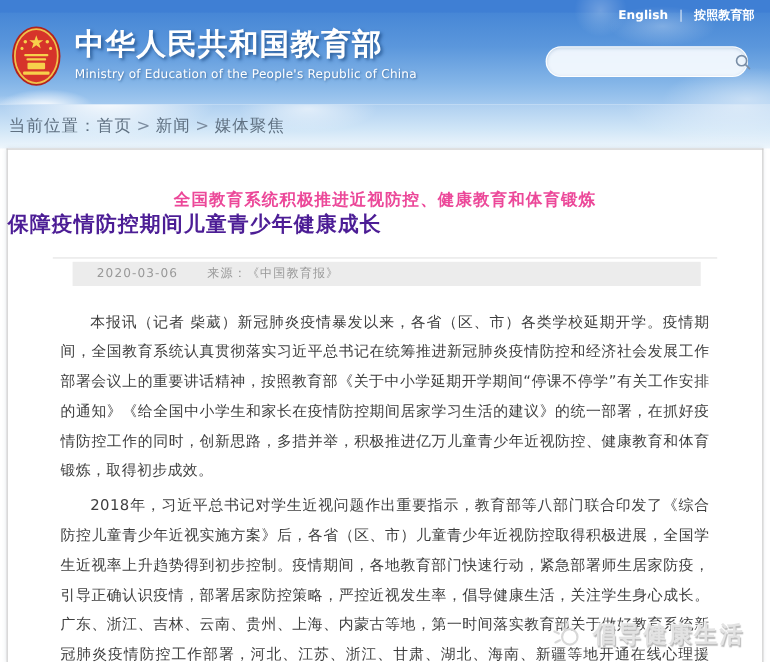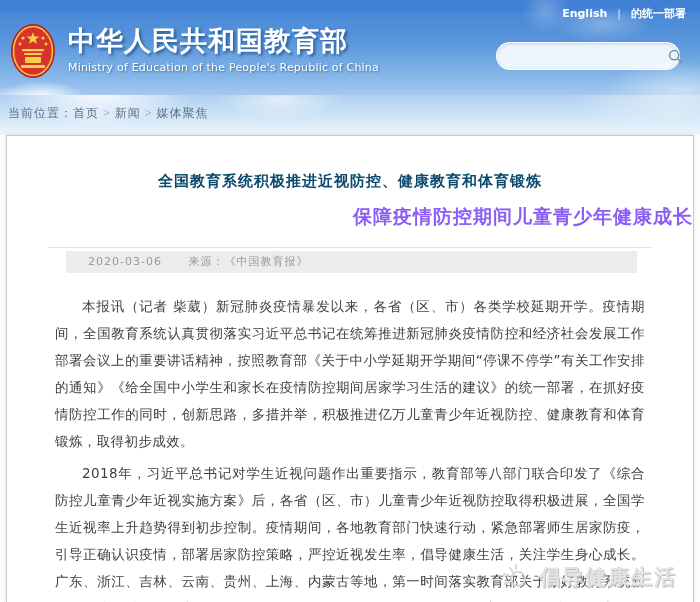--- a/index.html
+++ b/index.html
@@ -62,39 +62,39 @@
   .subheader {
     position: relative; height: 40px;
     background:
       radial-gradient(130px 48px at 14% -8%, rgba(255,255,255,.95), rgba(255,255,255,0) 75%),
       radial-gradient(90px 30px at 40% 10%, rgba(255,255,255,.6), rgba(255,255,255,0) 70%),
       radial-gradient(140px 50px at 96% 0%, rgba(255,255,255,.55), rgba(255,255,255,0) 75%),
       linear-gradient(180deg, #aecff0 0%, #cfe5f7 55%, #eef6fc 100%);
   }
   .breadcrumb {
     position: absolute; left: 8px; top: 10px;
-    font-size: 12px; color: #5f7081; letter-spacing: 1px; font-family: Liberation Serif, serif;
+    font-size: 15px; color: #5f7081; letter-spacing: 1px;
   }
   .breadcrumb a { color: #5f7081; text-decoration: none; cursor: pointer; }
   .breadcrumb .bc-sep { margin: 0 4px; color: #7d8da0; }
 
   
   .content-box {
     position: relative; margin: 0 6px; height: 467px;
     background: #ffffff;
     border: 1px solid #c9c9c9; border-bottom: none;
     box-shadow: 0 0 4px rgba(120,140,160,.25);
   }
   .article-kicker {
     margin-top: 36px; text-align: center;
-    font-size: 15px; font-weight: 600; color: #0c4a6e; letter-spacing: 1px;
+    font-size: 15px; font-weight: 600; color: #ec4899; letter-spacing: 1px;
   }
   .article-title {
-    margin-top: 13px; text-align: right;
-    font-size: 19px; font-weight: bold; color: #8b5cf6; letter-spacing: 1px;
+    text-align: left;
+    font-size: 19px; font-weight: bold; color: #4c1d95; letter-spacing: 1px;
   }
   .meta-rule {
     width: 604px; margin: 17px auto 0 auto;
     border-top: 1px solid #e2e2e2; height: 0;
   }
   .meta-bar {
     width: 571px; height: 22px; line-height: 22px;
     margin: 3px 0 0 59px;
     background: #ececec;
     font-size: 11px; color: #999999; letter-spacing: 1px;
@@ -119,21 +119,21 @@
     user-select: none;
   }
   .watermark svg { margin-right: 8px; }
 </style>
 </head>
 <body>
 
 <div class="header">
 
   <div class="top-links">
-    <a>English</a><span class="sep">|</span><a>的统一部署</a>
+    <a>English</a><span class="sep">|</span><a>按照教育部</a>
   </div>
 
   <div class="brand">
     <svg class="emblem" viewBox="0 0 46 56">
       <ellipse cx="23" cy="28" rx="22" ry="27" fill="#b4221c"></ellipse>
       <ellipse cx="23" cy="28" rx="19.5" ry="24.5" fill="#d6342a" stroke="#f0c04a" stroke-width="1.6"></ellipse>
       <polygon points="23,9 24.6,13.6 29.4,13.6 25.6,16.4 27.1,21 23,18.2 18.9,21 20.4,16.4 16.6,13.6 21.4,13.6" fill="#f7d04b"></polygon>
       <circle cx="13" cy="15" r="1.6" fill="#f7d04b"></circle>
       <circle cx="33" cy="15" r="1.6" fill="#f7d04b"></circle>
       <circle cx="10" cy="21" r="1.4" fill="#f7d04b"></circle>

